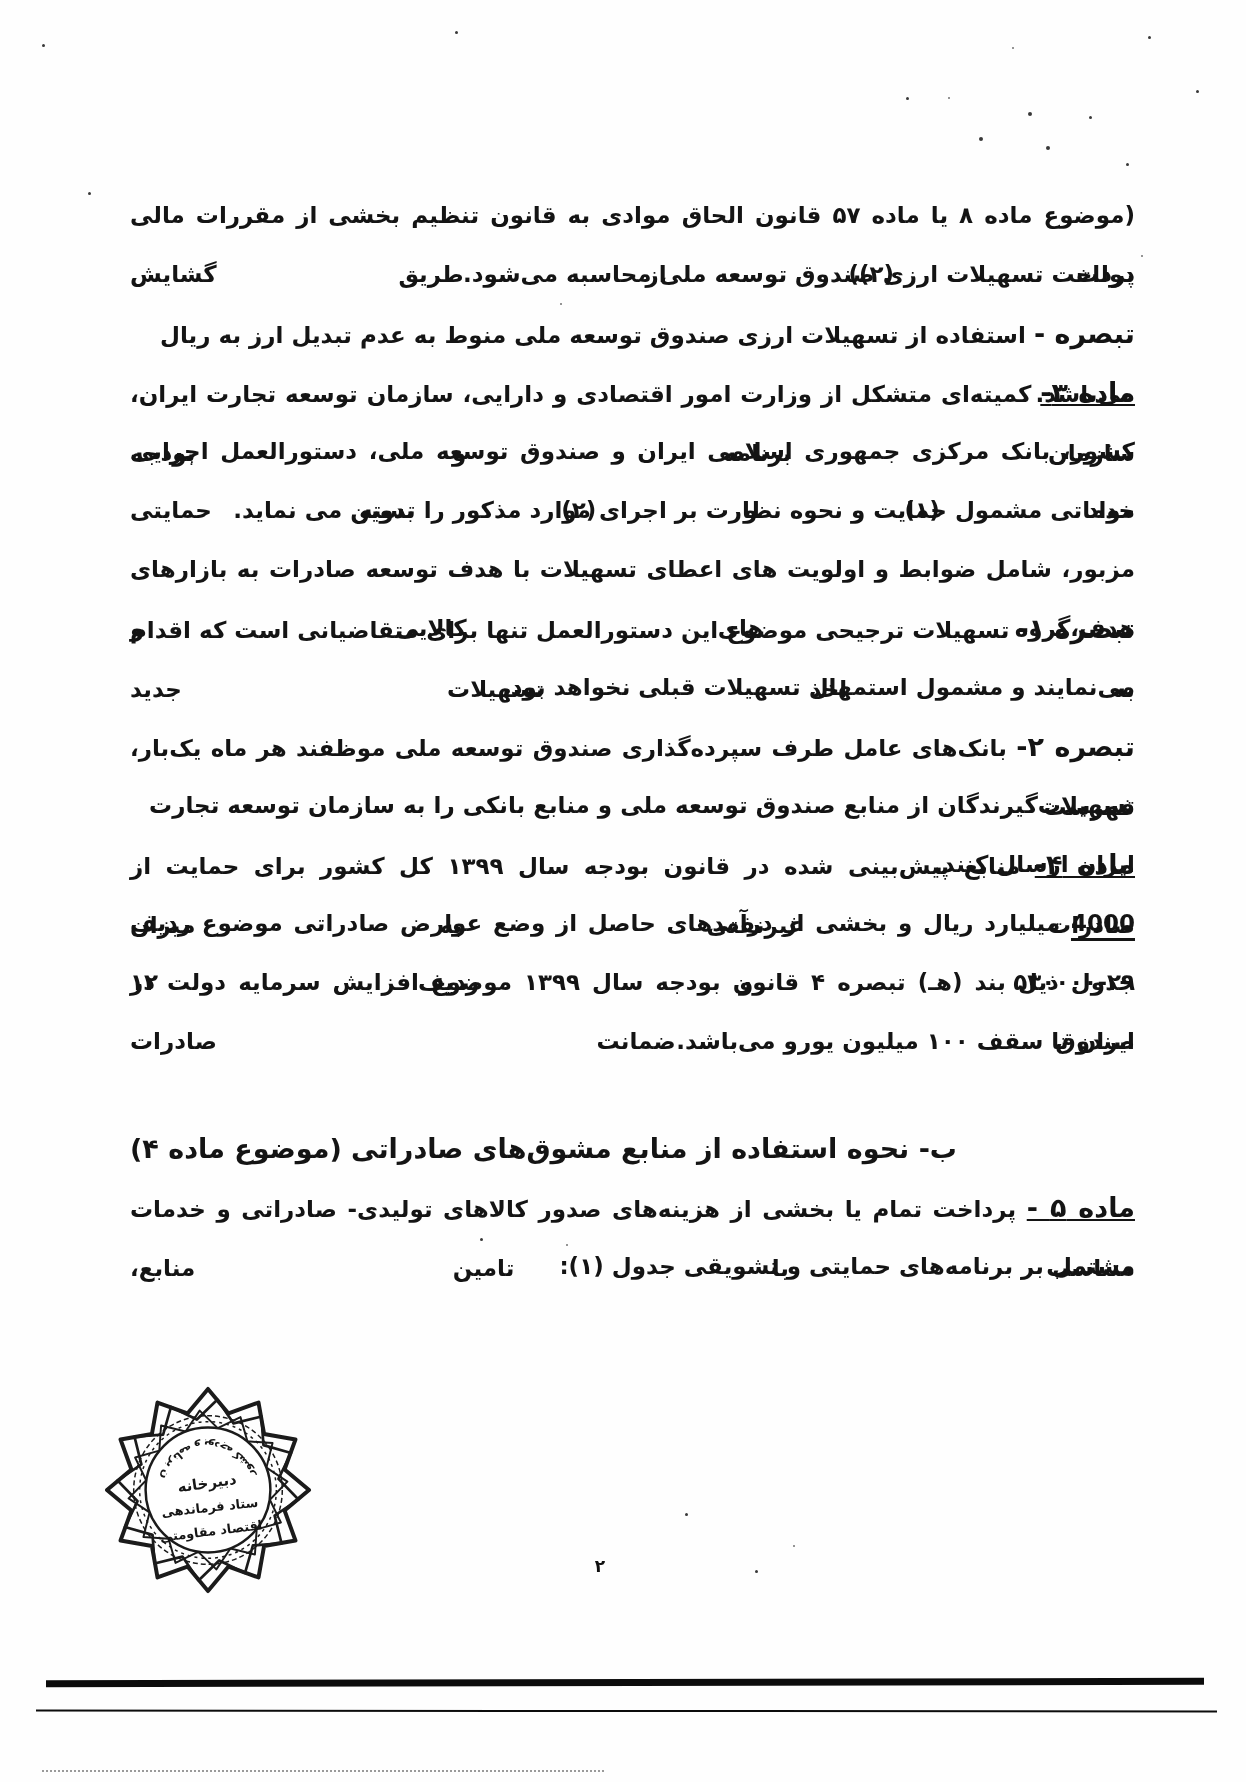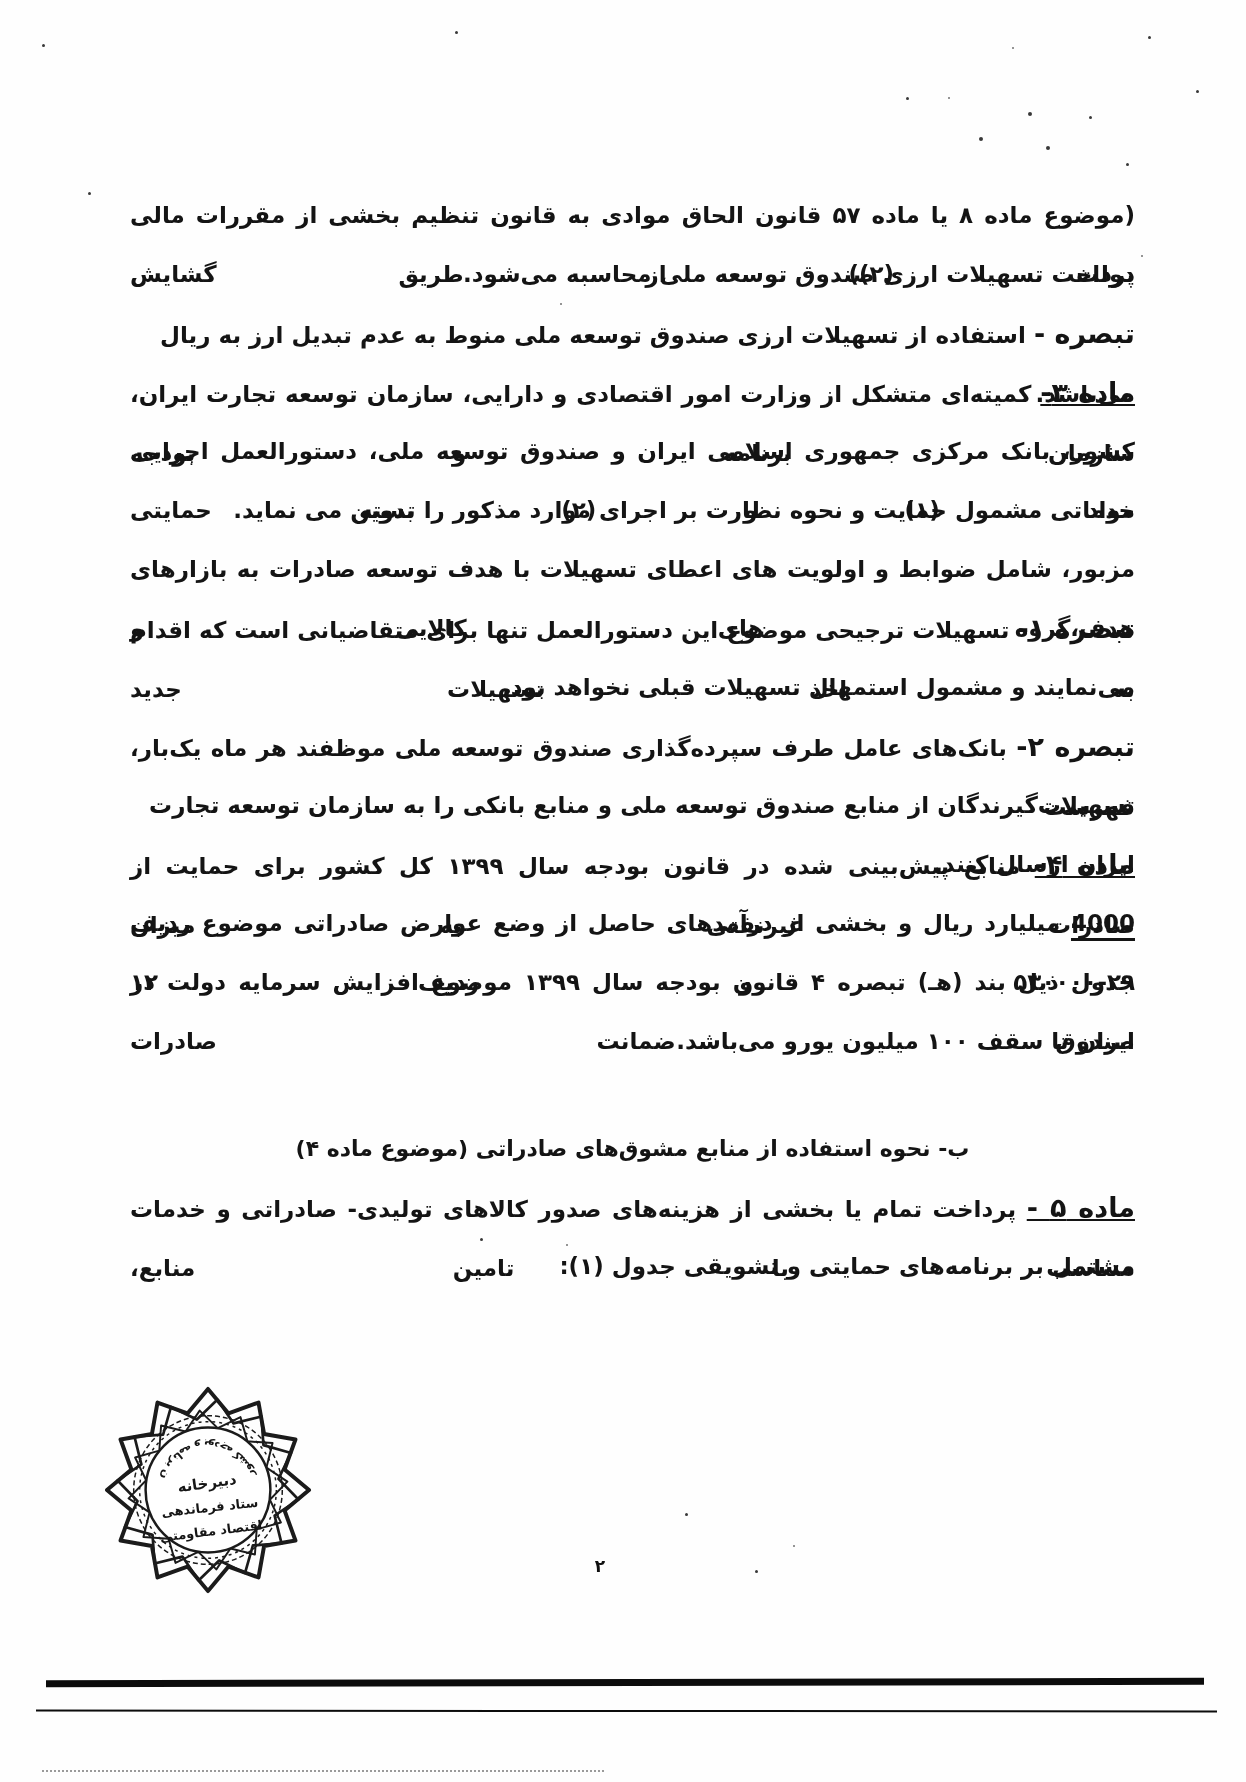--- a/index.html
+++ b/index.html
@@ -21,21 +21,21 @@
   .line.endline{white-space:normal;}
   .lead{font-size:27px;font-weight:bold;}
   .lead.madde{font-size:27px;text-decoration:underline;}
   .u{
     text-decoration:underline;
     text-decoration-thickness:2.5px;
     text-underline-offset:7px;
   }
   .section-heading{
     margin-top:48px;height:59px;line-height:59px;
-    font-size:22px;font-weight:bold;text-align:center;direction:rtl;
+    font-size:27px;font-weight:bold;text-align:left;direction:rtl;
     white-space:nowrap;
   }
   .rule{position:absolute;background:#0c0c0c;}
   .rule-thick{top:1679px;left:46px;width:1158px;height:7px;transform:rotate(-0.12deg);}
   .rule-thin{top:1710px;left:36px;width:1181px;height:2px;transform:rotate(0.05deg);}
   .rule-dotted{
     position:absolute;top:1770px;left:42px;width:562px;height:0;
     border-top:2px dotted #9a9a9a;background:none;
   }
   .page-number{

